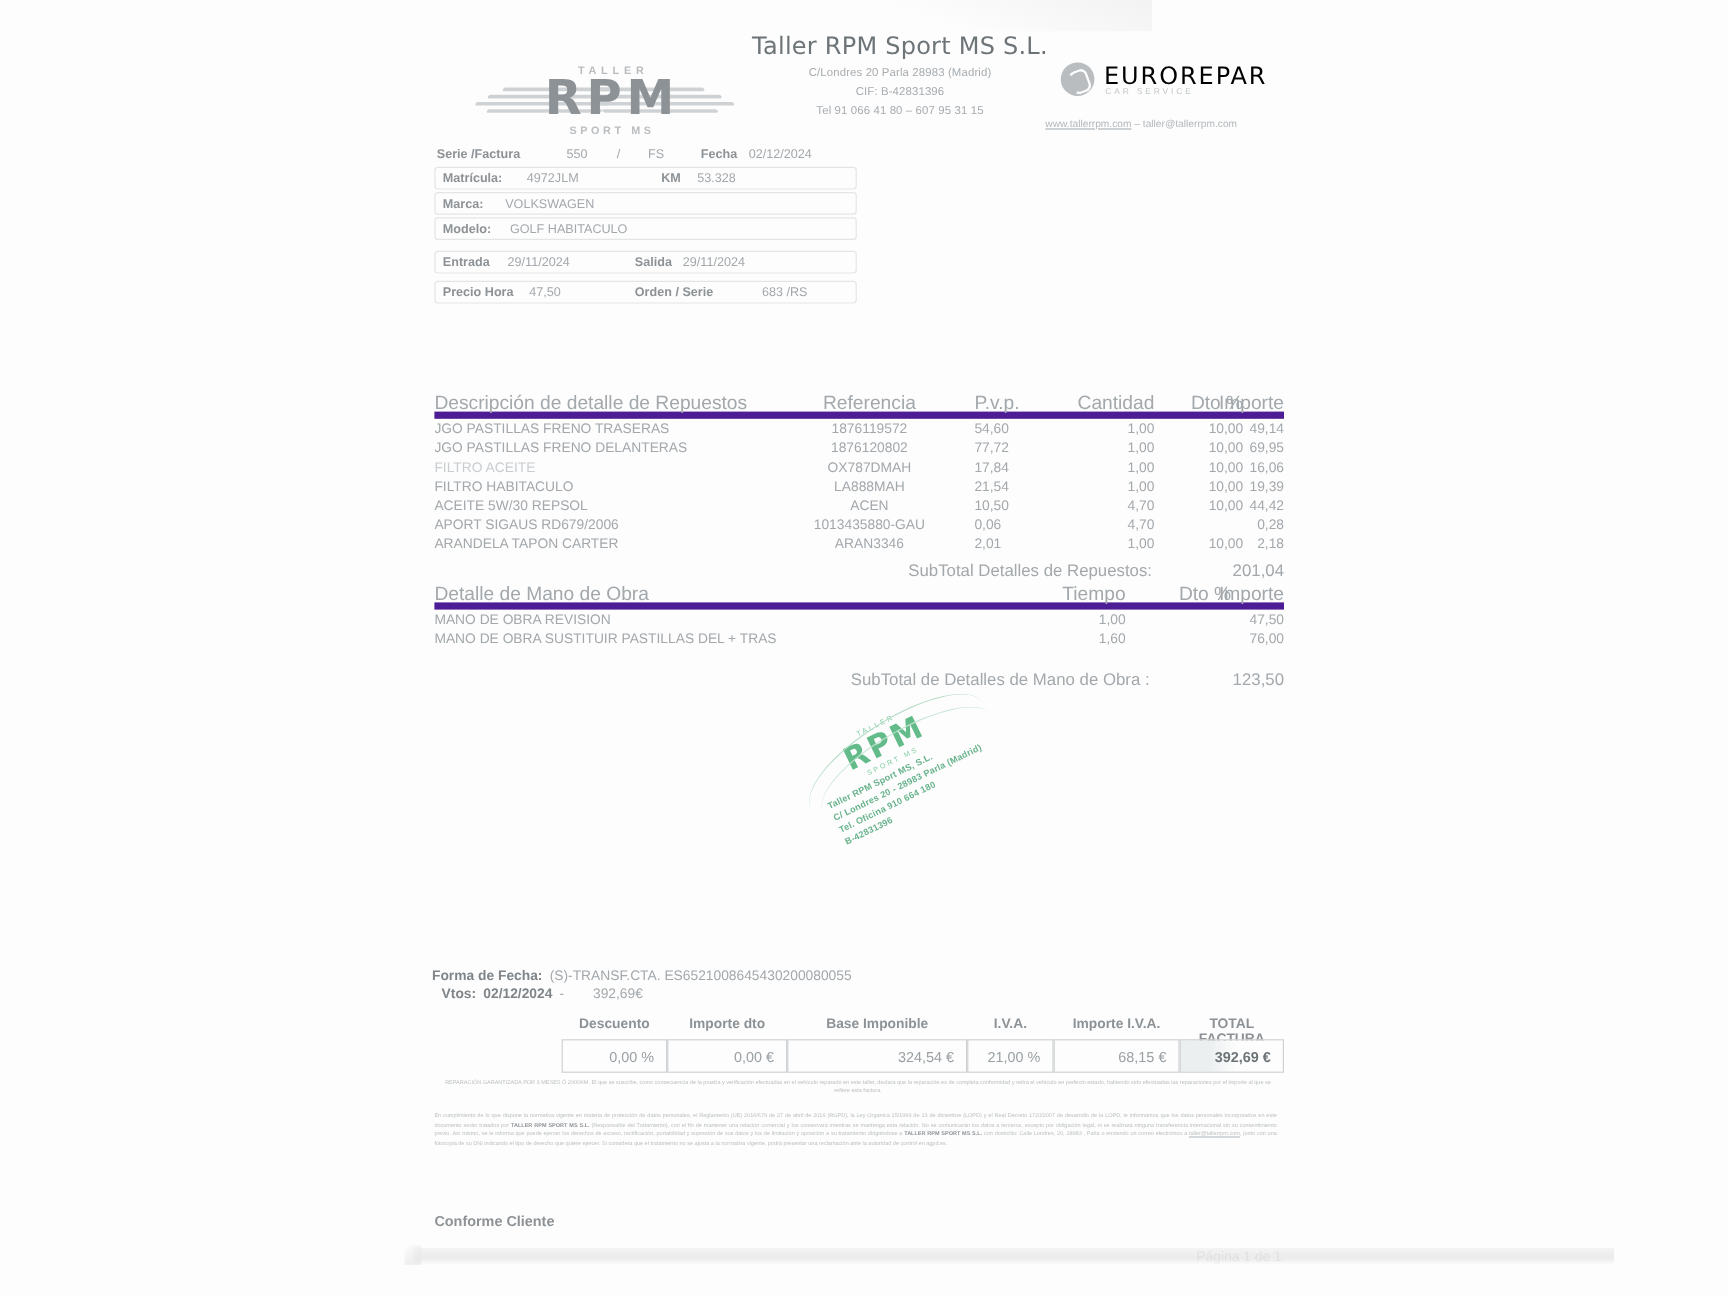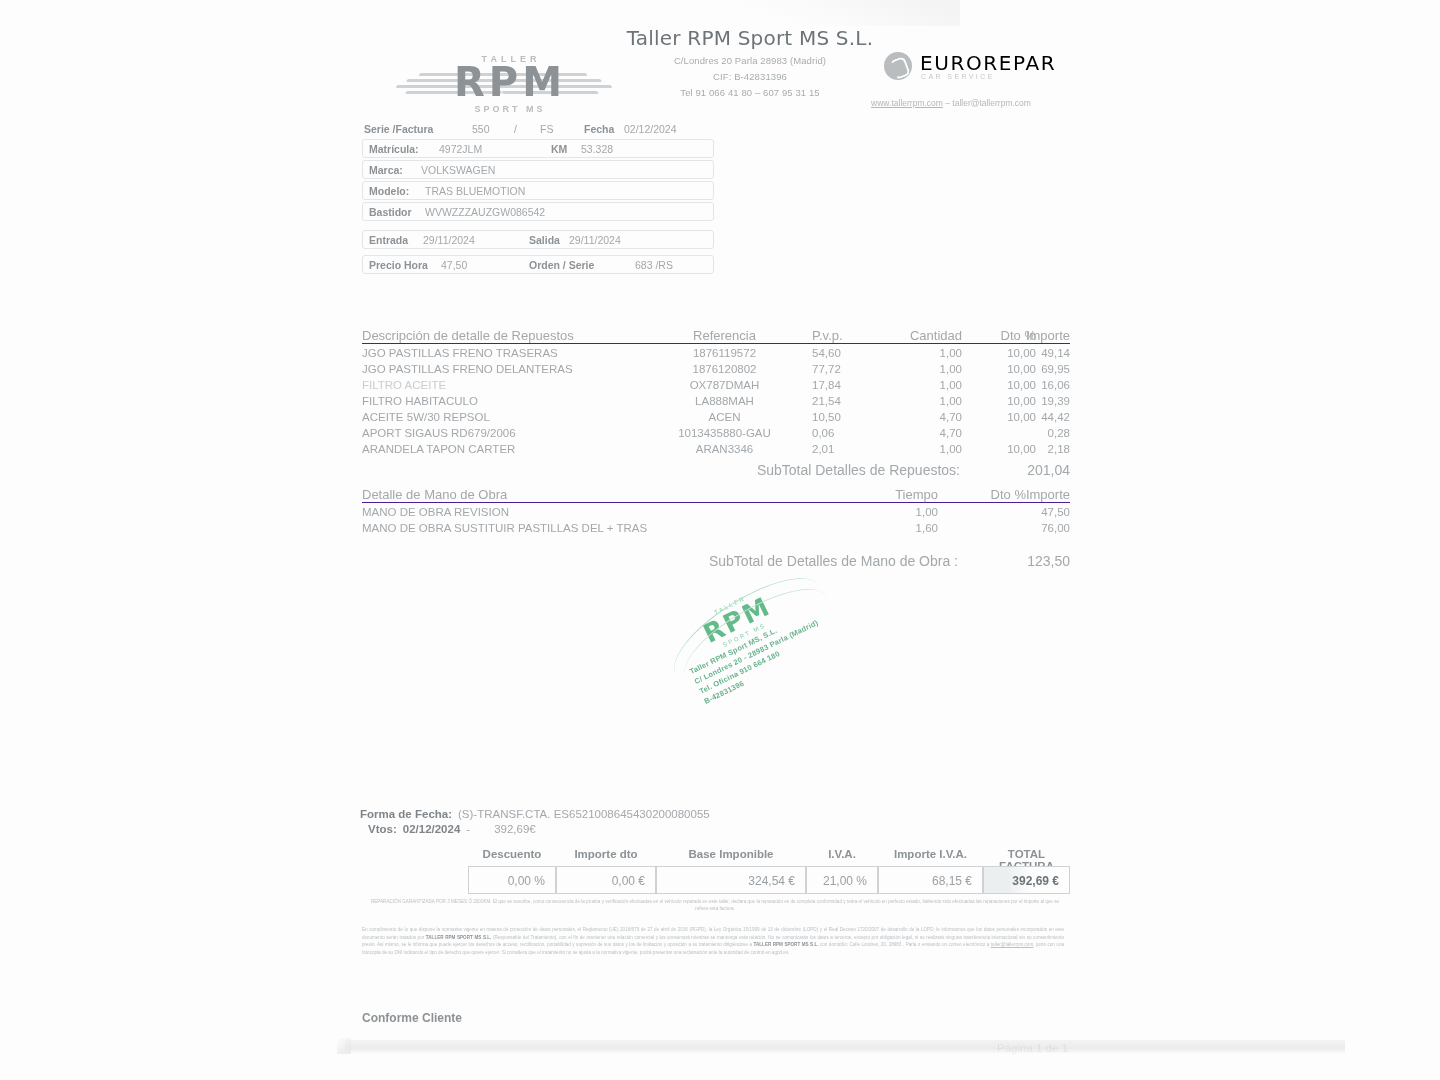--- a/index.html
+++ b/index.html
@@ -106,22 +106,22 @@
     border:1px solid #e3e5e6;border-radius:3px;
     font-size:10.5px;color:#a3a8ac;
   }
   .vrow.plain{border:none;height:16px;margin-bottom:3px;}
   .vrow b{font-weight:bold;color:#8d9296;}
   .vcell{position:absolute;top:3px;white-space:nowrap;}
 
   
   #parts{position:absolute;left:362px;top:328px;width:708px;}
   .thead{
-    position:relative;height:15px;font-size:13px;color:#a3a8ac;
-    border-bottom:1px solid #4c1d95;
+    position:relative;height:15px;font-size:16px;color:#a3a8ac;
+    border-bottom:6px solid #4c1d95;
   }
   .trow{position:relative;height:16px;font-size:11.5px;color:#a3a8ac;}
   .trow.faded{color:#c9cdd0;}
   .c-desc{position:absolute;left:0;}
   .c-ref{position:absolute;left:275px;width:175px;text-align:center;}
   .c-pvp{position:absolute;left:450px;width:78px;text-align:left;}
   .c-cant{position:absolute;left:534px;width:66px;text-align:right;}
   .c-dto{position:absolute;left:604px;width:70px;text-align:right;}
   .c-imp{position:absolute;left:620px;width:88px;text-align:right;}
   .thead .c-ref{left:275px;}
@@ -267,27 +267,23 @@
       <span class="vcell" style="left:218px">53.328</span>
     </div>
 
     <div class="vrow">
       <span class="vcell" style="left:6px"><b>Marca:</b></span>
       <span class="vcell" style="left:58px">VOLKSWAGEN</span>
     </div>
 
     <div class="vrow">
       <span class="vcell" style="left:6px"><b>Modelo:</b></span>
-      <span class="vcell" style="left:62px">TRAS BLUEMOTION</span>
-    </div>
-
-    <div class="vrow">
-      <span class="vcell" style="left:6px"><b>Bastidor</b></span>
-      <span class="vcell" style="left:62px">WVWZZZAUZGW086542</span>
-    </div>
+      <span class="vcell" style="left:62px">GOLF HABITACULO</span>
+    </div>
+
 
     <div class="vrow" style="margin-top:9px">
       <span class="vcell" style="left:6px"><b>Entrada</b></span>
       <span class="vcell" style="left:60px">29/11/2024</span>
       <span class="vcell" style="left:166px"><b>Salida</b></span>
       <span class="vcell" style="left:206px">29/11/2024</span>
     </div>
 
     <div class="vrow" style="margin-top:6px">
       <span class="vcell" style="left:6px"><b>Precio Hora</b></span>

